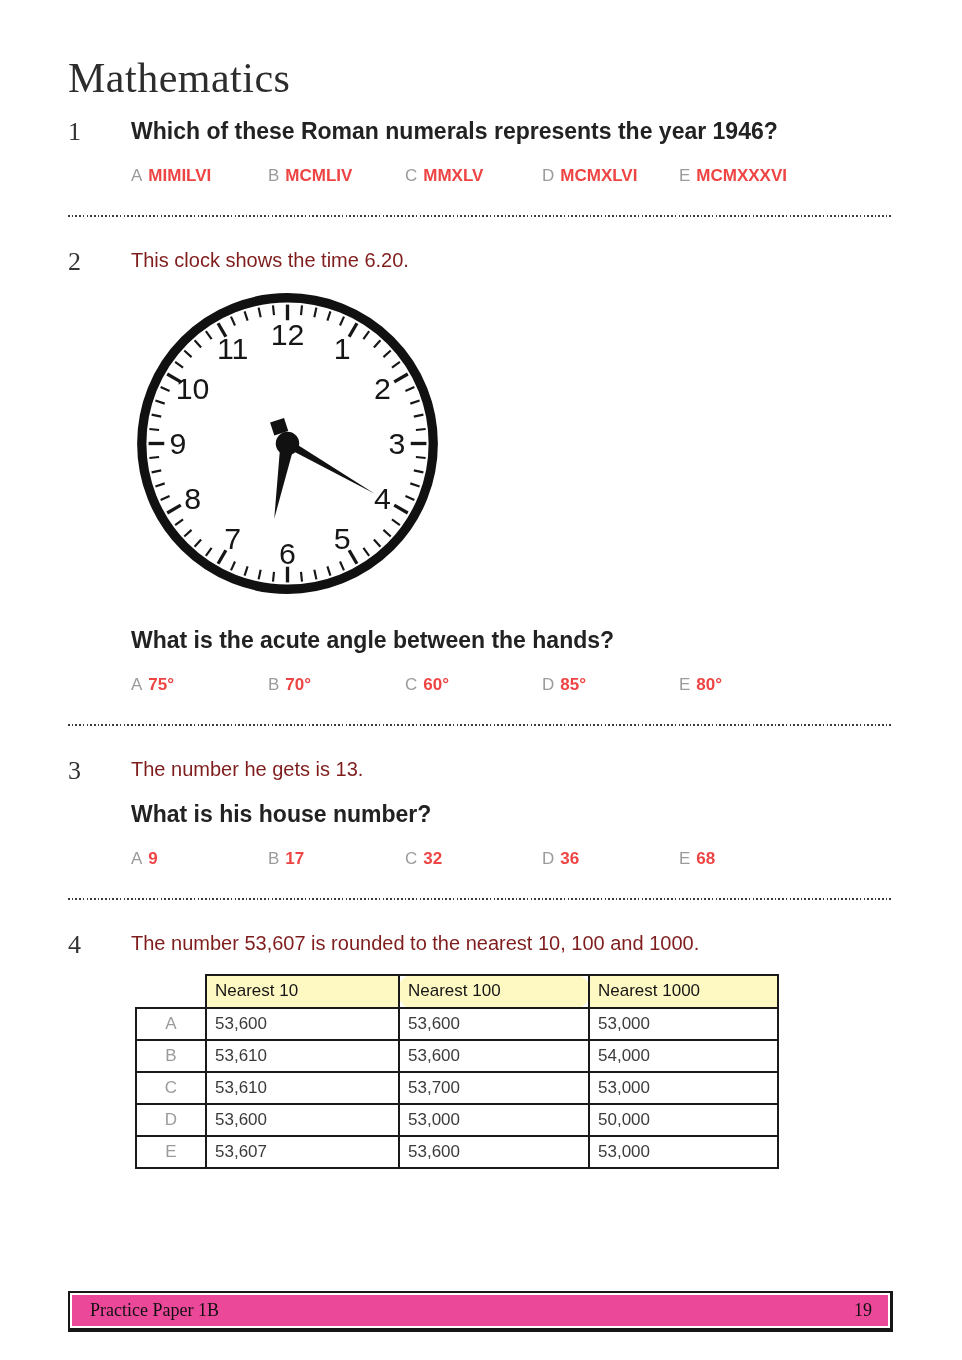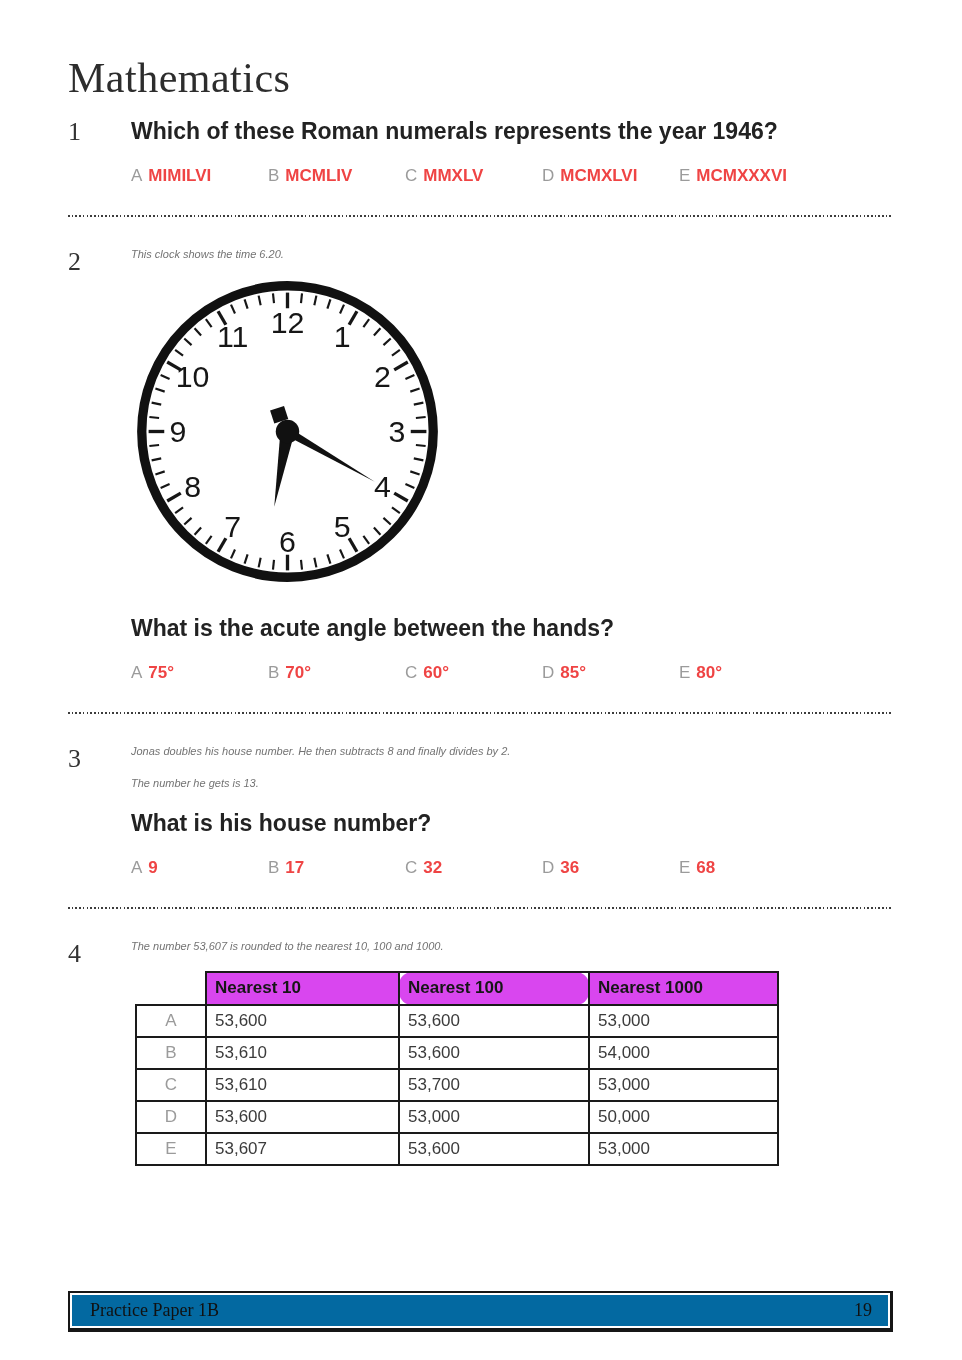--- a/index.html
+++ b/index.html
@@ -25,21 +25,21 @@
   .instructions { font-size: 17px; color: #3a3a3a; margin-bottom: 42px; }
 
   .question { display: flex; }
   .qnum {
     width: 63px; flex: 0 0 63px;
     font-family: "Liberation Serif", serif;
     font-size: 26px; color: #333;
     line-height: 1.05; padding-top: 1px;
   }
   .qbody { flex: 1 1 auto; }
-  .qtext { font-size: 11px; color: #737373; line-height: 1.3; margin-bottom: 18px; font-style: italic; }
+  .qtext { font-size: 20px; color: #7f1d1d; line-height: 1.3; margin-bottom: 18px; }
   .qprompt { font-size: 23px; font-weight: bold; color: #222; line-height: 1.3; margin-bottom: 19px; }
 
   .options { display: flex; }
   .option { width: 137px; flex: 0 0 137px; font-size: 17px; white-space: nowrap; }
   .option:last-child { width: auto; flex: 0 0 auto; }
   .opt-letter { color: #9b9b9b; margin-right: 6px; }
   .opt-value { color: #ef4444; font-weight: bold; }
 
   .separator {
     height: 2px; margin: 29px 0 30px 0;
@@ -52,32 +52,32 @@
   .ticks line { stroke: #161616; }
   .numbers text {
     font-family: "Liberation Sans", sans-serif;
     font-size: 31px; fill: #161616; text-anchor: middle;
   }
 
   
   .round-table { border-collapse: collapse; margin-left: 4px; margin-top: 17px; }
   .round-table td, .round-table th { border: 2px solid #1a1a1a; font-size: 17px; height: 32px; }
   .round-table th {
-    background: #d946ef; color: #161616; text-align: left;
-    font-weight: bold; padding: 4px 8px; height: 33px;
+    background: #fef9c3; color: #161616; text-align: left;
+    font-weight: normal; padding: 4px 8px; height: 33px;
   }
   .round-table td.val { color: #3b3b3b; padding: 4px 8px; width: 193px; }
   .round-table td.letter { color: #9b9b9b; text-align: center; width: 70px; }
   .round-table .blank { border: none; background: transparent; }
   .col-n100 { width: 190px !important; border-radius: 13px; }
   .col-n1000 { width: 189px !important; }
 
   .footer {
     position: absolute; left: 68px; top: 1291px; width: 825px; height: 41px;
-    background: #0369a1;
+    background: #ec4899;
     border: 2px solid #161616; border-right-width: 3px; border-bottom-width: 4px;
     box-shadow: inset 0 0 0 2px #ffffff;
     display: flex; justify-content: space-between; align-items: center;
     padding: 0 18px 0 20px;
     font-family: "Liberation Serif", serif;
     font-size: 18px; color: #111111;
   }
 </style>
 </head>
 <body>
@@ -203,21 +203,20 @@
           <div class="option"><span class="opt-letter">E</span><span class="opt-value">80°</span></div>
         </div>
       </div>
     </section>
 
     <div class="separator"></div>
 
     <section class="question">
       <div class="qnum">3</div>
       <div class="qbody">
-        <p class="qtext">Jonas doubles his house number. He then subtracts 8 and finally divides by 2.</p>
         <p class="qtext">The number he gets is 13.</p>
         <p class="qprompt">What is his house number?</p>
         <div class="options">
           <div class="option"><span class="opt-letter">A</span><span class="opt-value">9</span></div>
           <div class="option"><span class="opt-letter">B</span><span class="opt-value">17</span></div>
           <div class="option"><span class="opt-letter">C</span><span class="opt-value">32</span></div>
           <div class="option"><span class="opt-letter">D</span><span class="opt-value">36</span></div>
           <div class="option"><span class="opt-letter">E</span><span class="opt-value">68</span></div>
         </div>
       </div>

